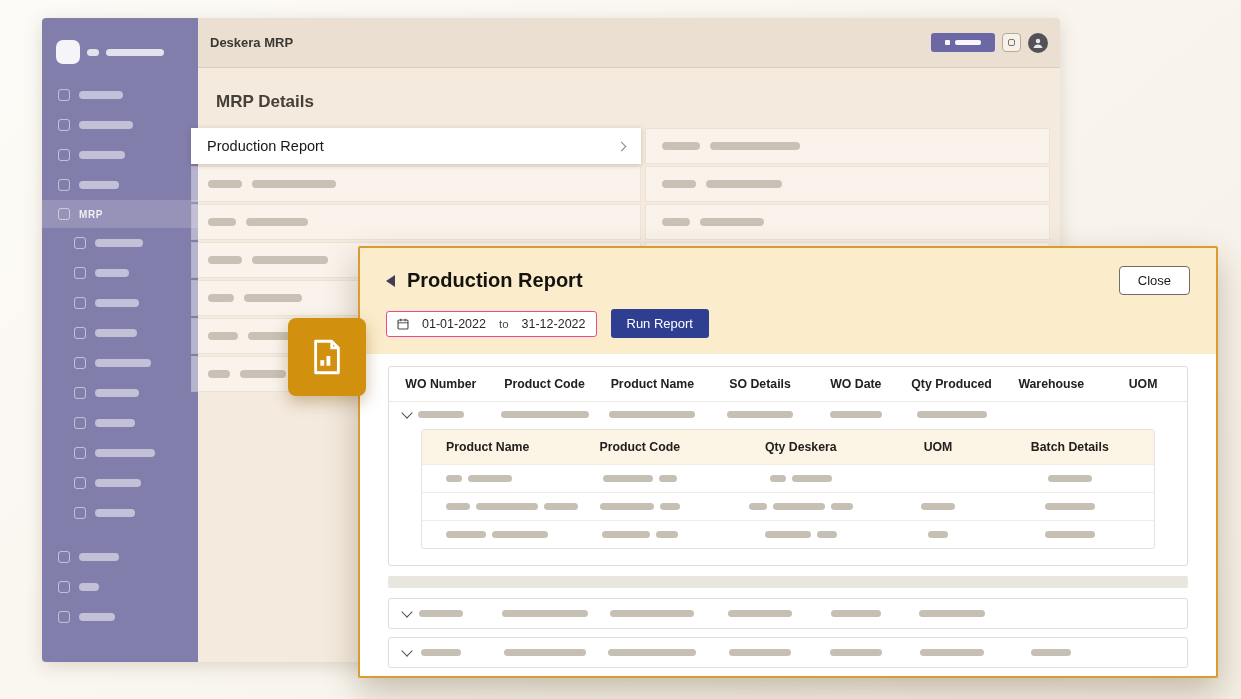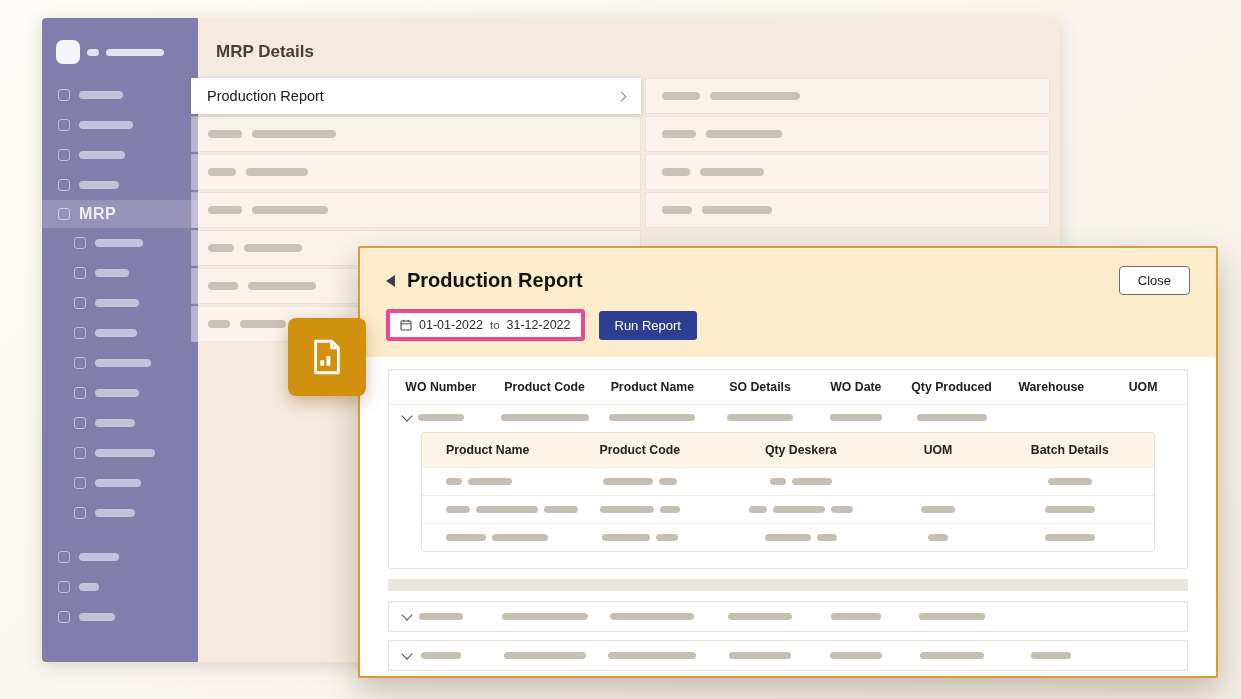--- a/index.html
+++ b/index.html
@@ -18,21 +18,21 @@
              display:flex; flex-direction:column; }
   .logo-row { display:flex; align-items:center; gap:7px; padding:10px 14px 16px; }
   .logo-sq { width:24px; height:24px; background:rgba(255,255,255,.92); border-radius:7px; }
   .logo-bar { height:7px; background:rgba(255,255,255,.78); border-radius:4px; }
   .sb-item { display:flex; align-items:center; gap:9px; padding:0 16px; height:30px; flex:none; }
   .sb-item.sub { padding-left:32px; }
   .sb-icon { width:12px; height:12px; border:1.5px solid rgba(255,255,255,.52); border-radius:3px; flex:none; }
   .sb-bar { height:8px; background:rgba(255,255,255,.52); border-radius:4px; flex:none; }
   .sb-mrp { display:flex; align-items:center; gap:9px; padding:0 16px; height:28px; flex:none;
             background:rgba(255,255,255,.16); color:rgba(255,255,255,.85);
-            font-size:16px; font-weight:700; letter-spacing:.6px; }
+            font-size:10px; font-weight:700; letter-spacing:.6px; }
 
   .main { flex:1; min-width:0; background:#f4eade; display:flex; flex-direction:column; }
   .main-header { height:50px; flex:none; background:#ebdfd1; border-bottom:1px solid #dccdba;
                  display:flex; align-items:center; padding:0 12px; }
   .app-title { font-size:13px; font-weight:700; color:#3b3833; }
   .hdr-right { margin-left:auto; display:flex; align-items:center; gap:7px; }
   .hdr-btn { width:64px; height:19px; background:#6c68a6; border:none; border-radius:3px;
              display:flex; align-items:center; justify-content:center; gap:5px; cursor:pointer; }
   .hdr-btn .m1 { width:5px; height:5px; background:rgba(255,255,255,.95); border-radius:1px; }
   .hdr-btn .m2 { width:26px; height:5px; background:rgba(255,255,255,.95); border-radius:2px; }
@@ -60,21 +60,21 @@
            background:#fff; border:2px solid #dc9a33; border-radius:2px;
            box-shadow:0 14px 34px rgba(70,45,10,.28); overflow:hidden; }
   .modal-head { background:#fbeccb; padding:18px 26px 16px; }
   .m-title-row { display:flex; align-items:center; gap:12px; }
   .back-tri { width:0; height:0; border-top:6px solid transparent; border-bottom:6px solid transparent;
               border-right:9px solid #403d58; cursor:pointer; }
   .m-title { margin:0; font-size:20px; font-weight:700; color:#14130f; }
   .close-btn { margin-left:auto; background:#fff; border:1px solid #6e6e6c; border-radius:4px;
                padding:6px 18px; font-size:13px; color:#1b1a18; font-family:inherit; cursor:pointer; }
   .m-toolbar { display:flex; align-items:center; gap:14px; margin-top:14px; }
-  .date-box { display:flex; align-items:center; gap:7px; background:#fff; border:4px solid #ec4899;
+  .date-box { display:flex; align-items:center; gap:13px; background:#fff; border:1px solid #ec4899;
               border-radius:3px; padding:5px 10px; font-size:12.5px; color:#2a2927; cursor:pointer; }
   .date-box .sep { color:#4a4947; font-size:11.5px; }
   .run-btn { background:#2e3e90; color:#fff; border:none; border-radius:3px; padding:7px 16px;
              font-size:13px; font-family:inherit; cursor:pointer; }
 
   .table-area { padding:12px 28px 0; }
   .mt-box { border:1px solid #e1ded8; border-radius:3px; }
   .row { display:flex; position:relative; }
   .mt-head { padding:10px 0; border-bottom:1px solid #edeae4; }
   .cell { display:flex; align-items:center; justify-content:center; gap:6px; }
@@ -189,20 +189,38 @@
             <span class="sb-bar" style="width: 20px;"></span>
           </div>
           <div class="sb-item">
             <span class="sb-icon"></span>
             <span class="sb-bar" style="width: 36px;"></span>
           </div>
         </div>
     </aside>
 
     <div class="main">
+      <div class="main-header">
+        <span class="app-title">Deskera MRP</span>
+        <div class="hdr-right">
+          <button class="hdr-btn">
+            <span class="m1"></span>
+            <span class="m2"></span>
+          </button>
+          <span class="hdr-icon-box">
+            <span class="g"></span>
+          </span>
+          <span class="avatar">
+            <svg viewBox="0 0 20 20" width="14" height="14">
+              <circle cx="10" cy="7" r="3.2" fill="#e9e7ef"></circle>
+              <path d="M3.5 17c1-3.4 3.5-5 6.5-5s5.5 1.6 6.5 5z" fill="#e9e7ef"></path>
+            </svg>
+          </span>
+        </div>
+      </div>
 
       <div class="main-content">
         <h2 class="page-title">MRP Details</h2>
         <div class="report-cols">
           <div class="col-left" id="left-col">
             <div class="report-row active">
               <span>Production Report</span>
               <span class="chev-right"></span>
             </div>
           <div class="report-row skel">

